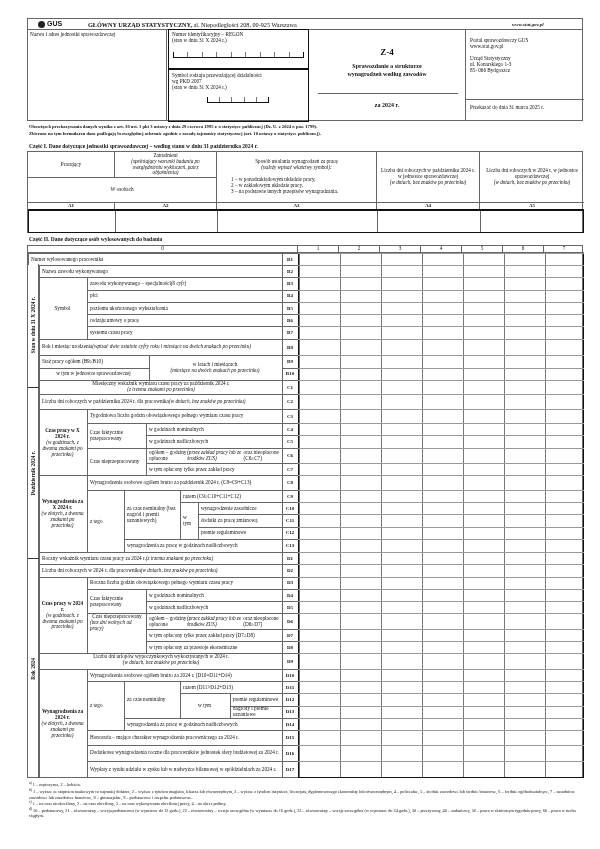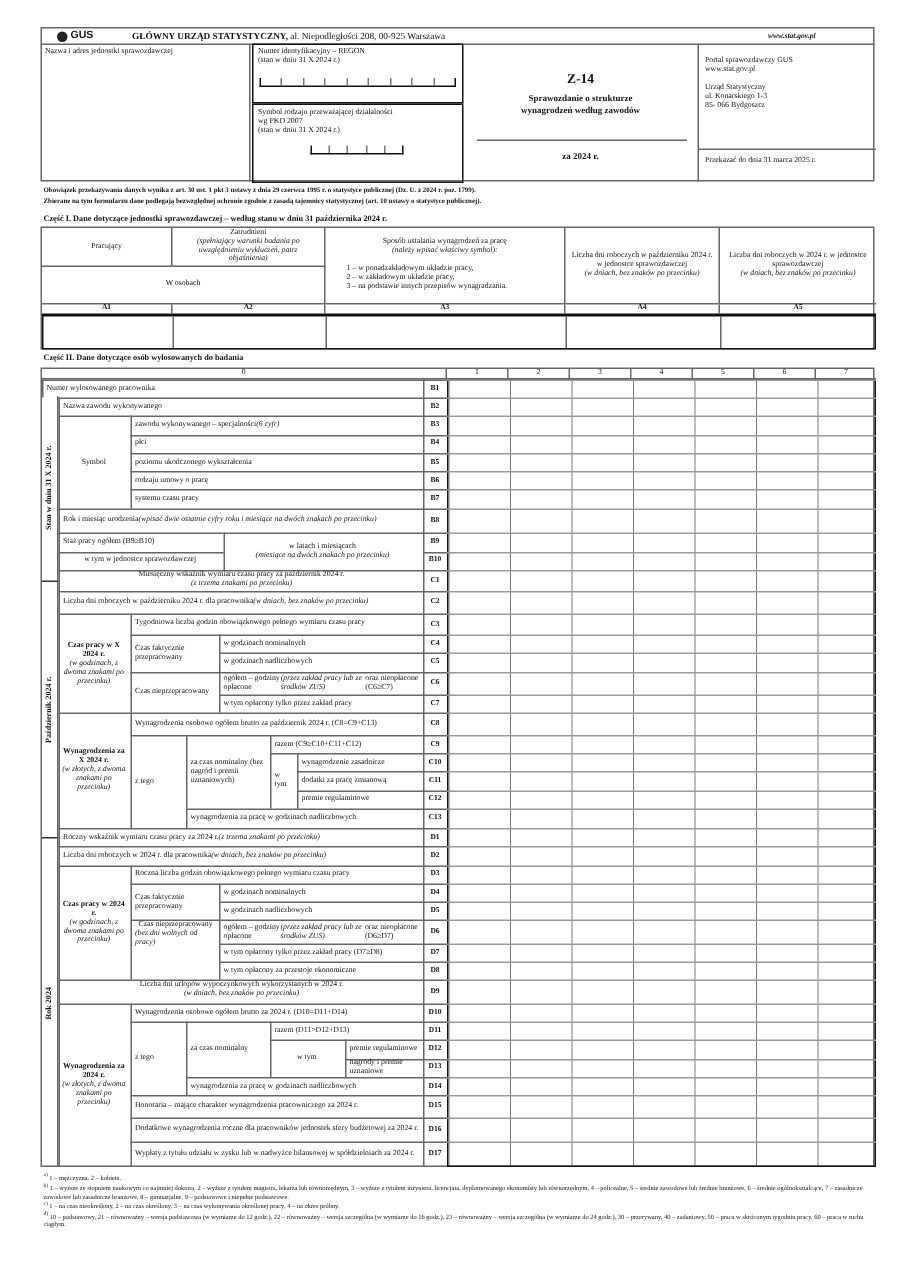--- a/index.html
+++ b/index.html
@@ -60,21 +60,21 @@
   <div style="padding:0 3px;">(stan w dniu 31 X 2024 r.)</div>
   <div class="ticks" style="margin:6px 0 0 38px;width:62px;">
     <span></span>
       <span></span>
       <span></span>
       <span></span>
       <span></span>
   </div>
 </div>
 
-<div class="abs c bold" style="left:310px;top:47px;width:154px;font-size:9px;">Z-14</div>
+<div class="abs c bold" style="left:310px;top:47px;width:154px;font-size:9px;">Z-4</div>
 <div class="abs c bold" style="left:310px;top:63px;width:154px;font-size:6px;">Sprawozdanie o strukturze</div>
 <div class="abs c bold" style="left:310px;top:71px;width:154px;font-size:6px;">wynagrodzeń według zawodów</div>
 <div class="abs" style="left:318px;top:93px;width:140px;border-top:0.6px solid #666;"></div>
 <div class="abs c bold" style="left:310px;top:102px;width:154px;font-size:6px;">za 2024 r.</div>
 
 <div class="abs" style="left:465px;top:30px;width:118px;height:91px;border-left:0.6px solid #666;">
   <div style="padding:8px 4px 0;">
     <div>Portal sprawozdawczy GUS</div>
     <div>www.stat.gov.pl</div>
     <div style="height:6px;"></div>

